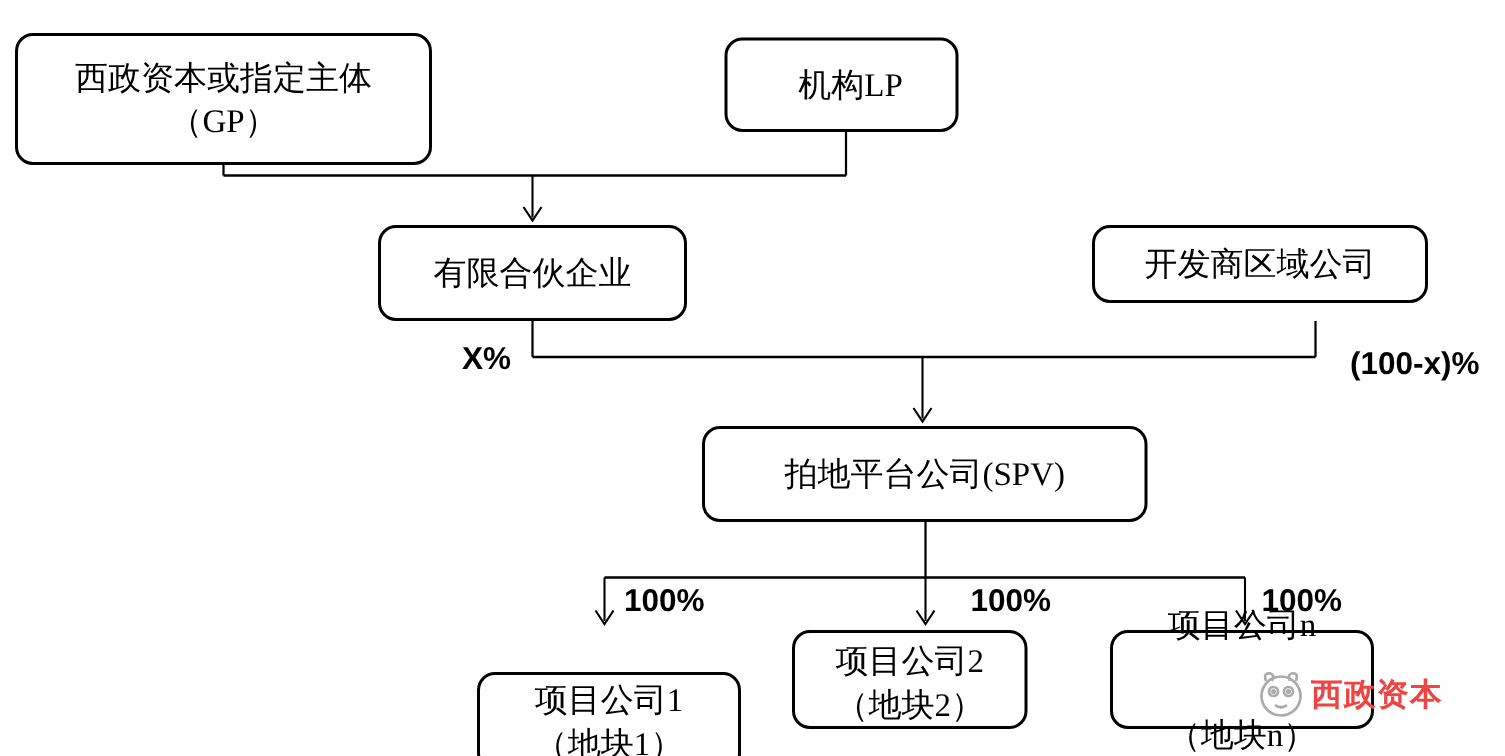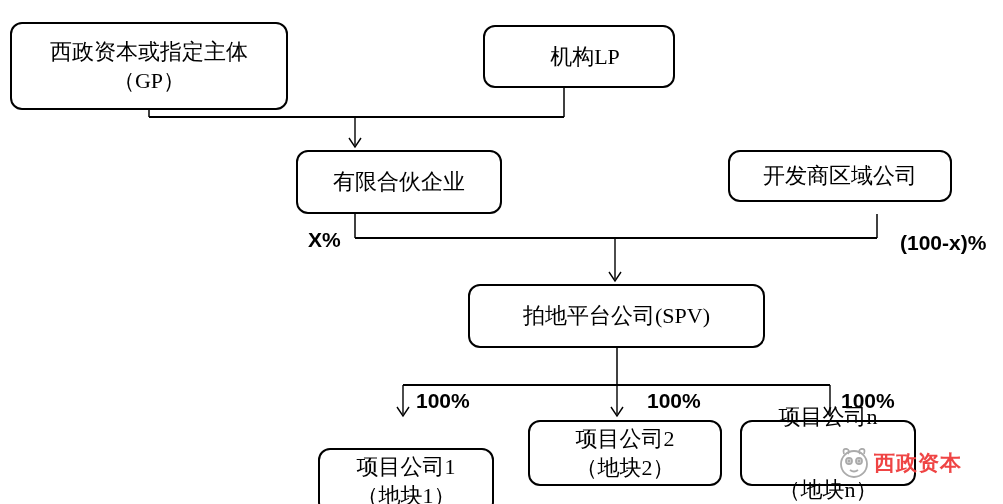--- a/index.html
+++ b/index.html
@@ -35,26 +35,26 @@
     flex-direction: column;
     align-items: center;
     justify-content: center;
     text-align: center;
     font-size: 22px;
     line-height: 1.32;
     color: #000000;
     z-index: 2;
   }
   #node-gp        { left: 10px;  top: 22px;  width: 278px; height: 88px; }
-  #node-lp        { left: 483px; top: 25px;  width: 192px; height: 63px; padding-left: 12px; }
-  #node-partnership { left: 252px; top: 150px; width: 206px; height: 64px; margin-left: 44px; }
+  #node-lp        { left: 483px; top: 25px;  width: 156px; height: 63px; padding-left: 12px; }
+  #node-partnership { left: 252px; top: 150px; width: 206px; height: 64px; }
   #node-developer { left: 728px; top: 150px; width: 224px; height: 52px; }
   #node-spv       { left: 468px; top: 284px; width: 297px; height: 64px; }
   #node-project1  { left: 318px; top: 420px; width: 176px; height: 66px; margin-top: 28px; }
-  #node-project2  { left: 528px; top: 420px; width: 194px; height: 66px; }
+  #node-project2  { left: 528px; top: 420px; width: 157px; height: 66px; justify-content: flex-end; }
   #node-projectn  { left: 740px; top: 420px; width: 176px; height: 66px; gap: 44px; }
   .edge-label {
     position: absolute;
     font-family: "Liberation Sans", "DejaVu Sans", sans-serif;
     font-weight: 600;
     font-size: 21px;
     color: #000000;
     white-space: nowrap;
     z-index: 3;
   }

